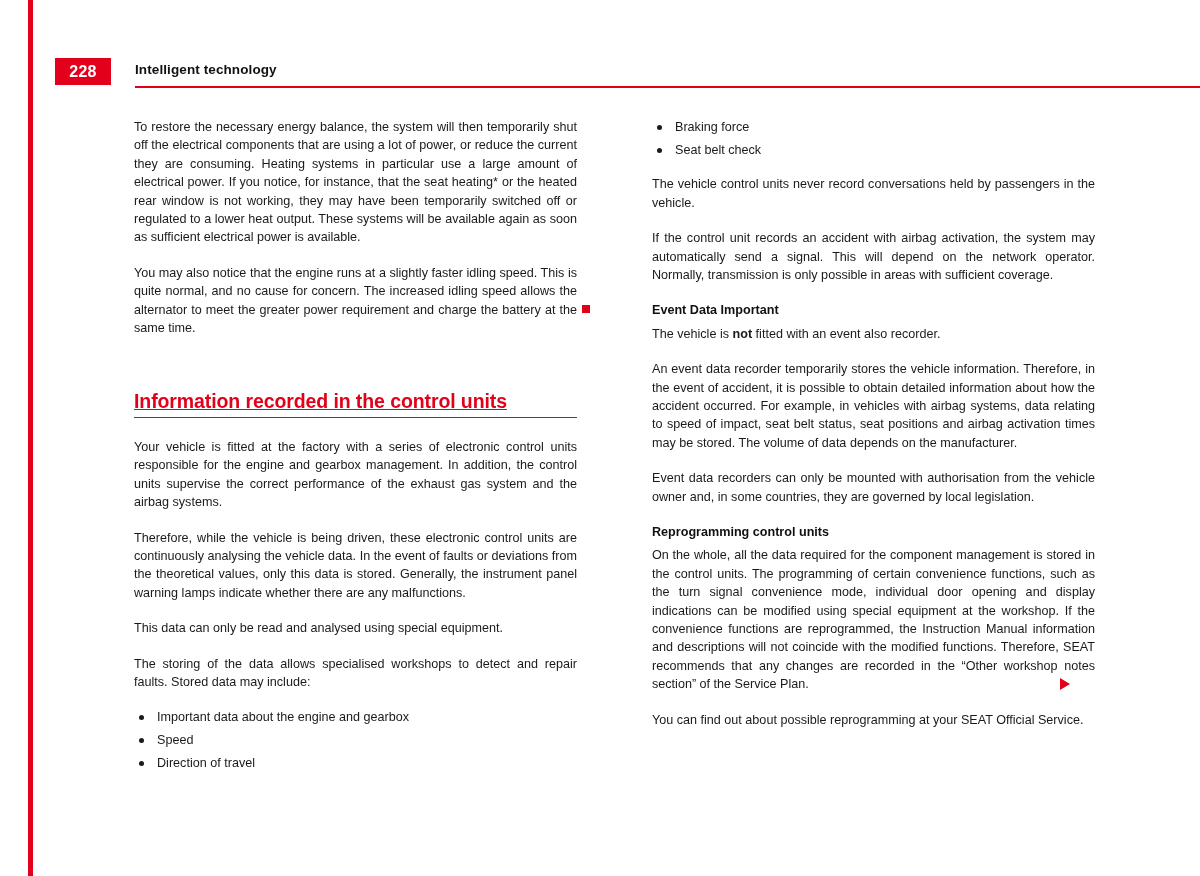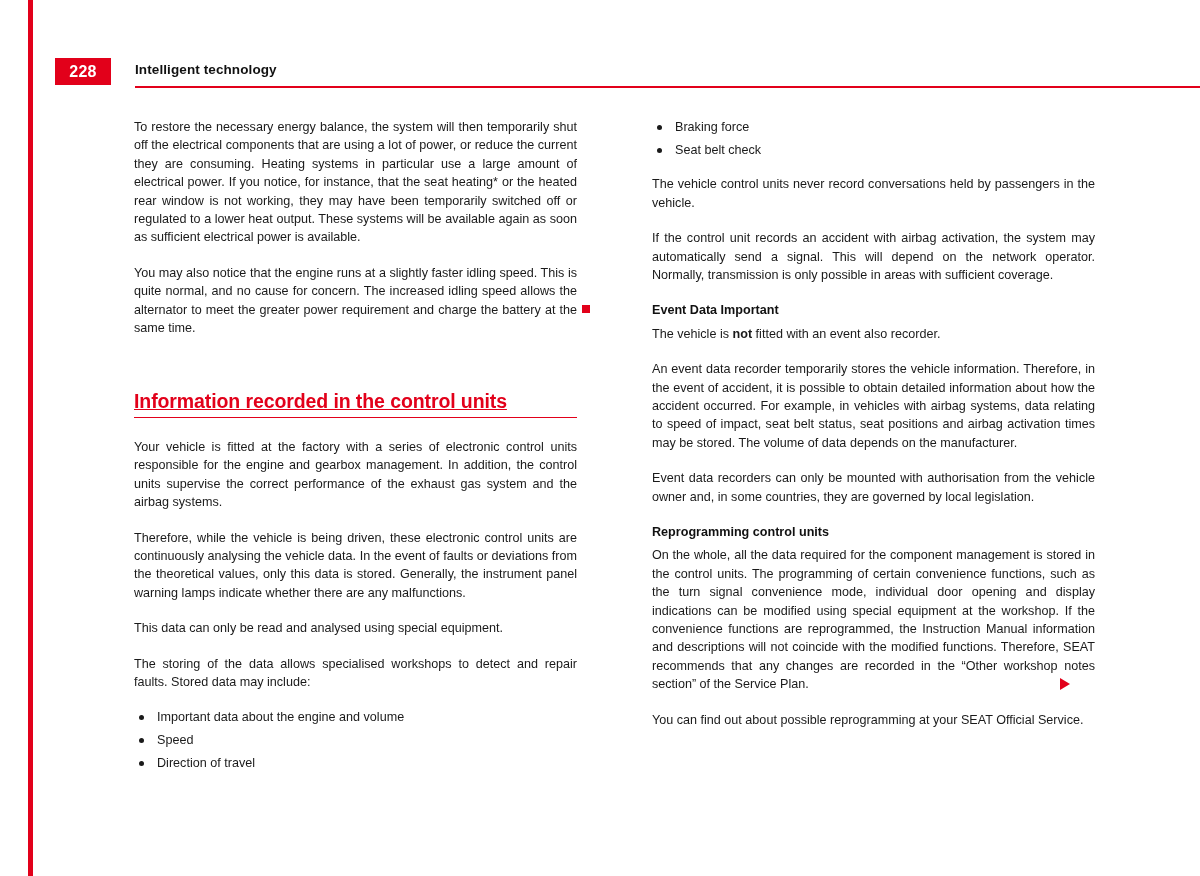--- a/index.html
+++ b/index.html
@@ -179,21 +179,21 @@
     <div class="section-title-wrap">
       <h2 class="section-title">Information recorded in the control units</h2>
     </div>
 
     <p class="body">Your vehicle is fitted at the factory with a series of electronic control units responsible for the engine and gearbox management. In addition, the control units supervise the correct performance of the exhaust gas system and the airbag systems.</p>
     <p class="body">Therefore, while the vehicle is being driven, these electronic control units are continuously analysing the vehicle data. In the event of faults or deviations from the theoretical values, only this data is stored. Generally, the instrument panel warning lamps indicate whether there are any malfunctions.</p>
     <p class="body">This data can only be read and analysed using special equipment.</p>
     <p class="body">The storing of the data allows specialised workshops to detect and repair faults. Stored data may include:</p>
 
     <ul class="bullets">
-      <li>Important data about the engine and volume</li>
+      <li>Important data about the engine and gearbox</li>
       <li>Speed</li>
       <li>Direction of travel</li>
     </ul>
   </div>
 
   <div class="col col-right">
 
     <ul class="bullets">
       <li>Braking force</li>
       <li>Seat belt check</li>

